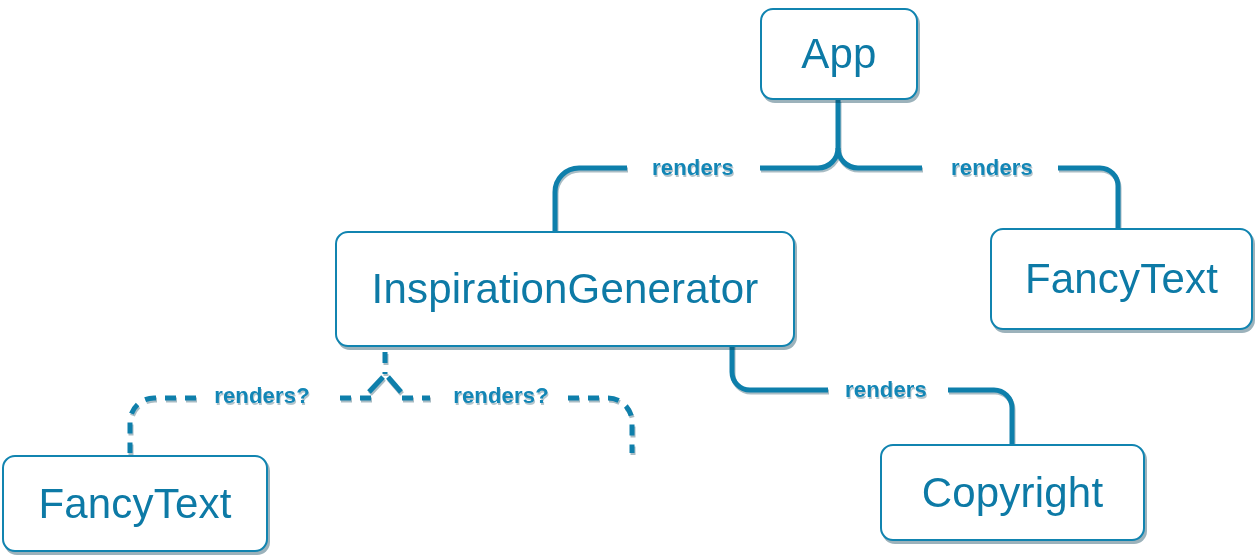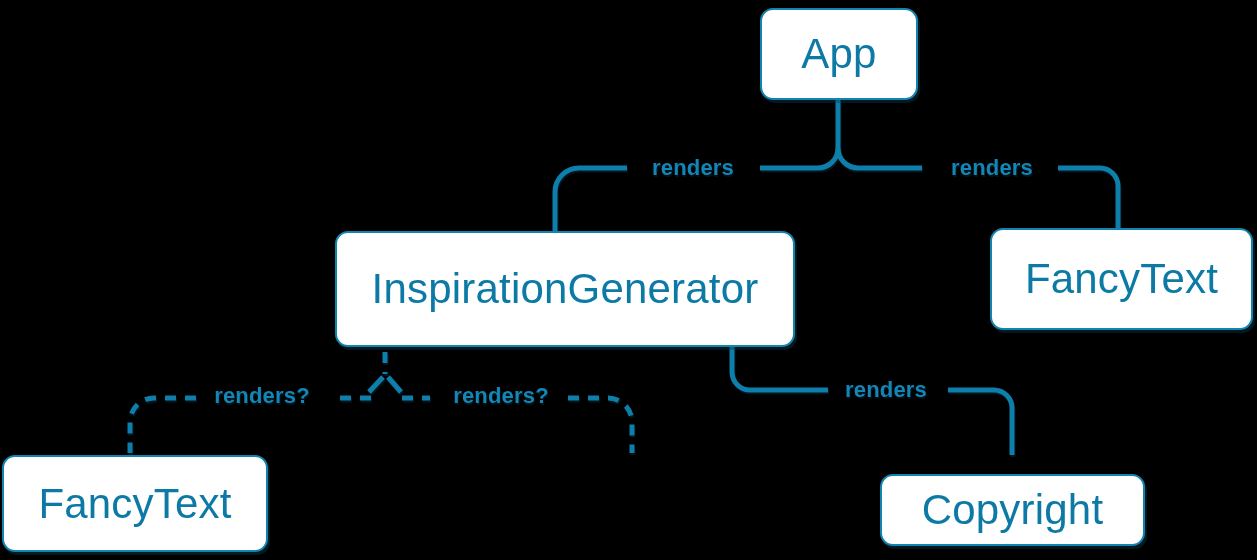--- a/index.html
+++ b/index.html
@@ -4,21 +4,21 @@
 <style>
   html, body {
     margin: 0;
     padding: 0;
     background: #48704f;
   }
   #canvas {
     position: relative;
     width: 1257px;
     height: 560px;
-    background: #000000;
+    background: #ffffff;
     overflow: hidden;
     font-family: "Liberation Sans", sans-serif;
   }
   svg.wires {
     position: absolute;
     left: 0; top: 0;
     width: 1257px; height: 560px;
     filter: drop-shadow(1.5px 2.5px 0 rgba(8,62,86,0.35));
   }
   .wire {
@@ -44,21 +44,21 @@
     font-size: 42px;
     font-weight: 500;
     letter-spacing: 0.2px;
     white-space: nowrap;
   }
   #node-app                   { left: 760px; top: 8px;   width: 158px; height: 92px; }
   #node-inspiration-generator { left: 335px; top: 231px; width: 460px; height: 116px; }
   #node-fancy-text-top        { left: 990px; top: 228px; width: 263px; height: 102px; }
   #node-fancy-text-bottom     { left: 2px;   top: 455px; width: 266px; height: 97px; }
   #node-color                 { left: 537px; top: 455px; width: 183px; height: 97px; }
-  #node-copyright             { left: 880px; top: 474px; width: 265px; height: 72px; }
+  #node-copyright             { left: 880px; top: 444px; width: 265px; height: 97px; }
   .edge-label {
     position: absolute;
     transform: translate(-50%, -50%);
     color: #1286b6;
     font-size: 22px;
     font-weight: 700;
     letter-spacing: 0.2px;
     white-space: nowrap;
     text-shadow: 1px 2px 0 rgba(8,62,86,0.3);
   }

